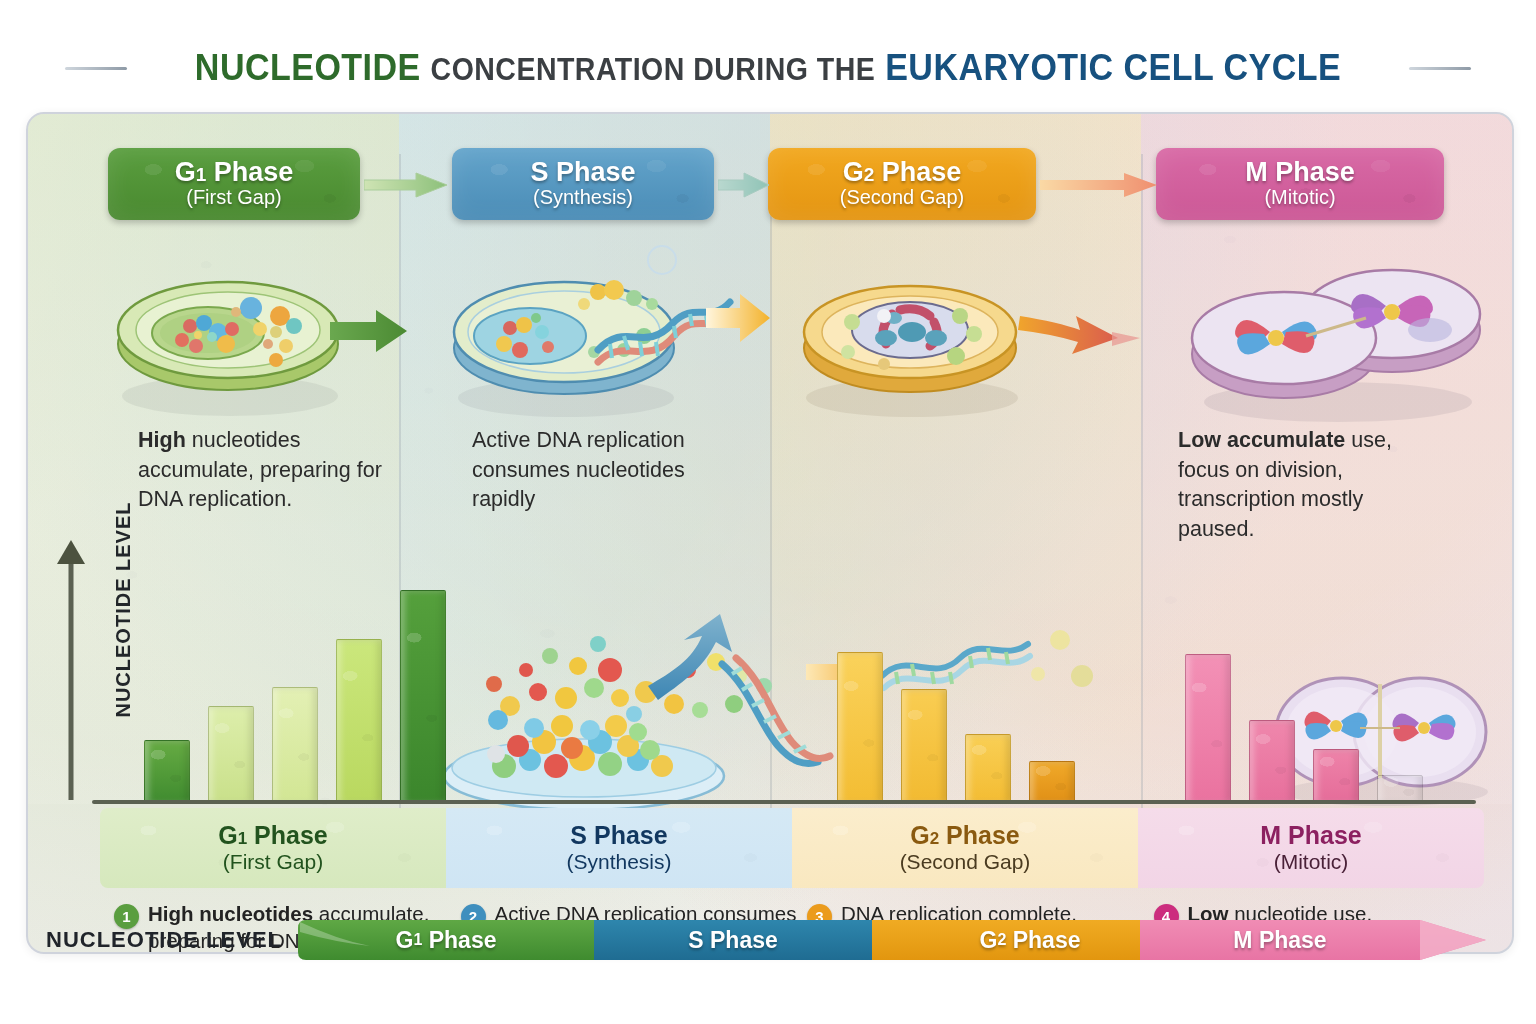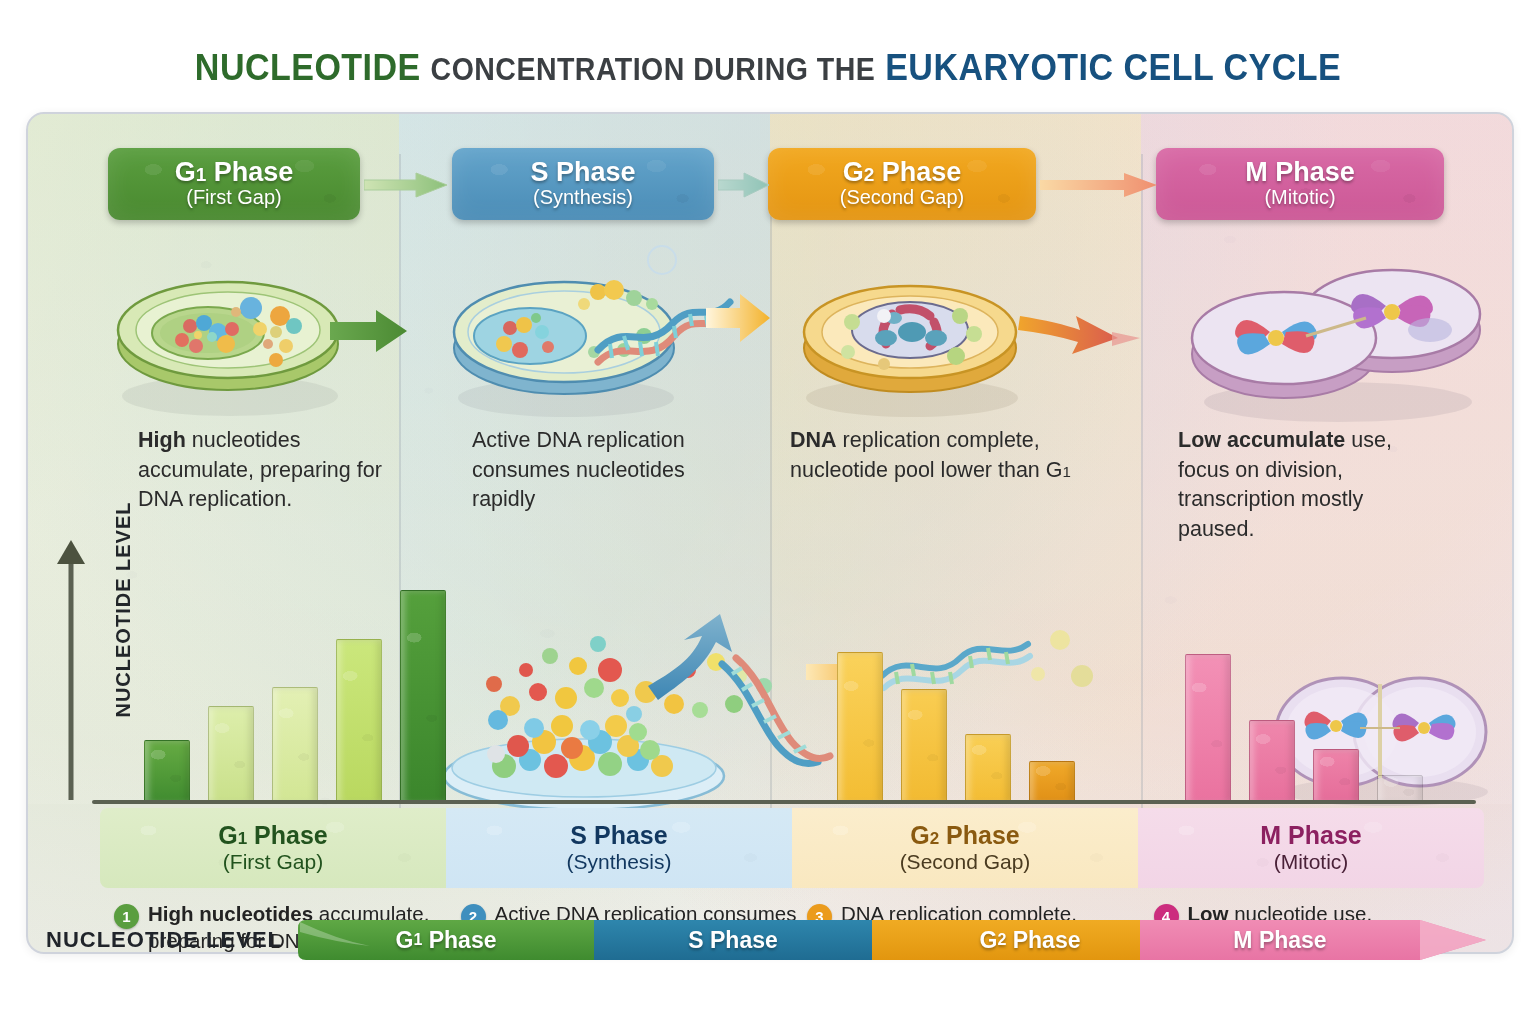--- a/index.html
+++ b/index.html
@@ -7,21 +7,21 @@
     width:1536px;height:1024px;
     background:#ffffff;
     font-family:"Liberation Sans", sans-serif;
     overflow:hidden;
     position:relative;
   }
 
   
   .title-row{
     position:absolute;left:0;top:38px;width:1536px;height:60px;
-    display:flex;align-items:center;justify-content:center;gap:18px;flex-direction:column;
+    display:flex;align-items:center;justify-content:center;gap:18px;
   }
   .title-rule{width:62px;height:3px;background:linear-gradient(90deg,#cfd6dd,#8e9aa6);border-radius:2px;}
   .title-text{
     font-size:37px;font-weight:bold;letter-spacing:.5px;white-space:nowrap;
     font-family:"Liberation Sans", sans-serif;
     transform:scaleX(.92);
   }
   .t-green{color:#2e6b2b;}
   .t-dark{color:#3b3f43;font-size:31px;}
   .t-blue{color:#17517f;}
@@ -406,23 +406,20 @@
       <ellipse cx="242" cy="104" rx="22" ry="12" fill="#b9b6dd" opacity=".6"></ellipse>
     </svg>
   </div>
 
   <div class="desc" style="left:444px;width:260px">
     <span>Active DNA replication consumes nucleotides rapidly</span>
   </div>
   <div class="desc" style="left:110px;width:250px">
     <b>High</b><span> nucleotides accumulate, preparing for DNA replication.</span>
   </div>
-  <div class="desc" style="left:762px;width:340px">
-    <b>DNA</b> replication complete, nucleotide pool lower than G<span class="sub">1</span>
-  </div>
   <div class="desc" style="left:1150px;width:260px">
     <b>Low accumulate</b><span> use, focus on division, transcription mostly paused.</span>
   </div>
 
   <div style="position:absolute;left:406px;top:500px;width:700px;height:195px;">
     <svg width="700" height="195" viewBox="0 0 700 195">
 
       <ellipse cx="150" cy="162" rx="140" ry="34" fill="#dceef7" stroke="#87bcd6" stroke-width="2.5"></ellipse>
       <ellipse cx="150" cy="154" rx="132" ry="29" fill="#cfe9f3" stroke="#9ecde3" stroke-width="1.5"></ellipse>
       <g>

